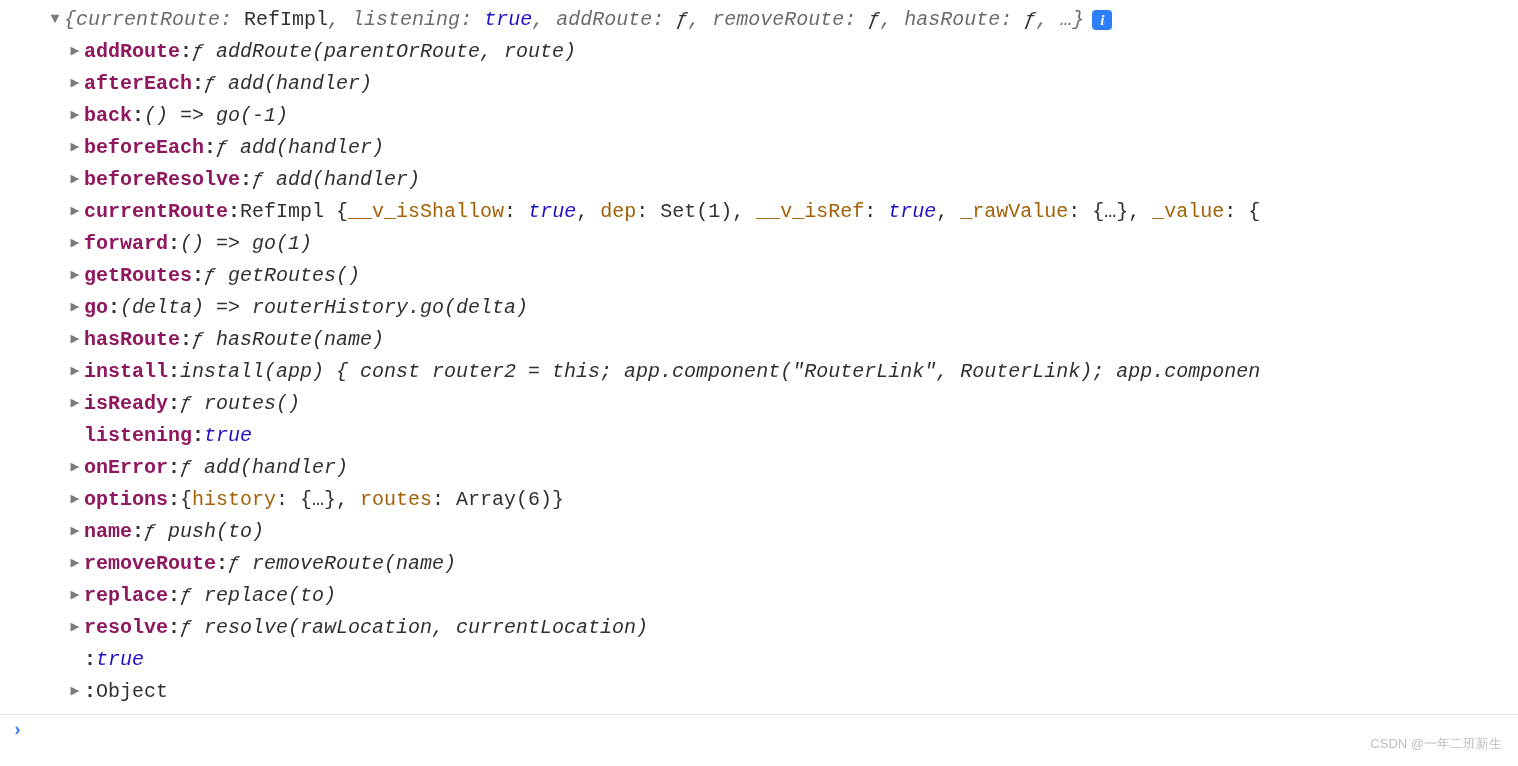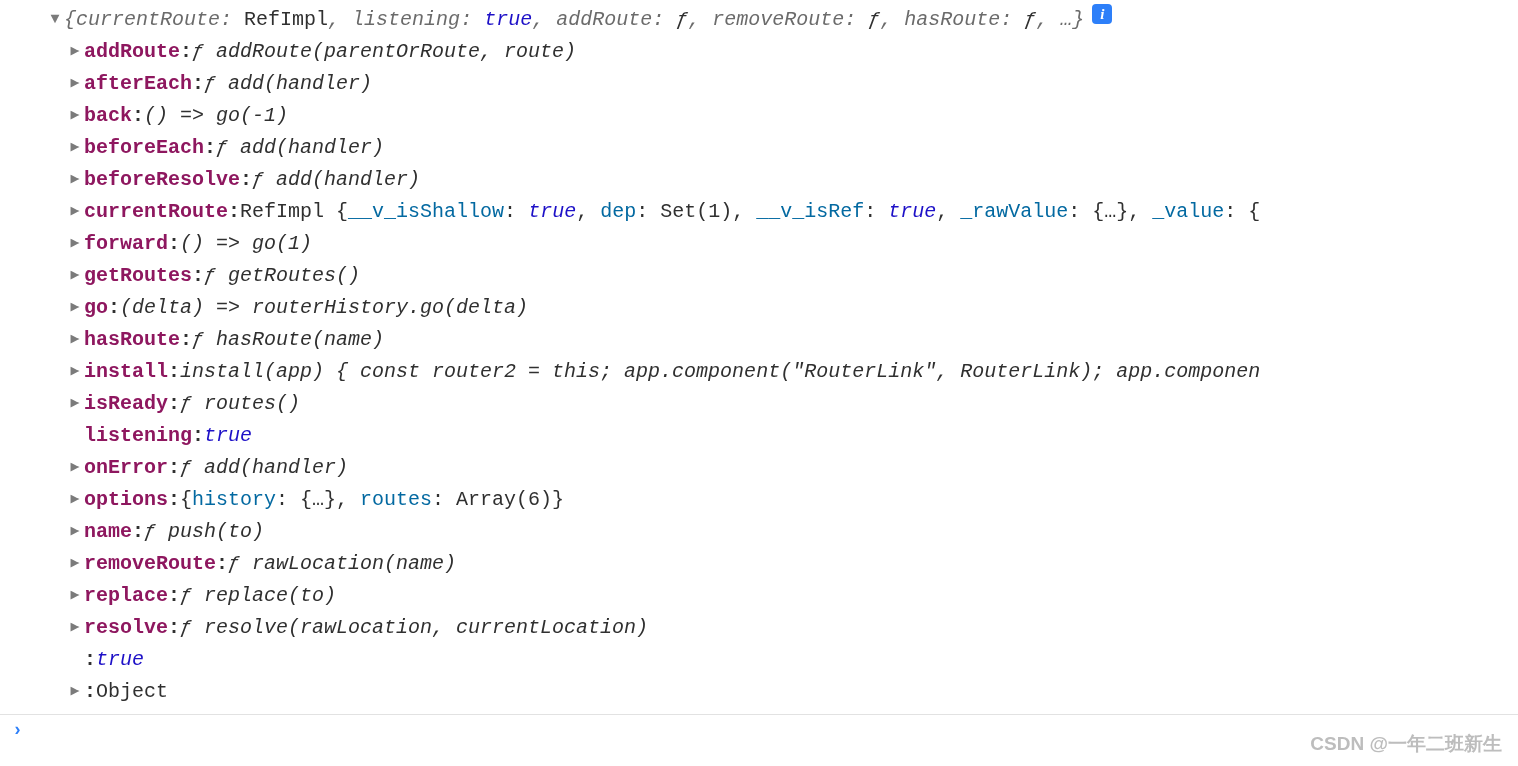--- a/index.html
+++ b/index.html
@@ -12,40 +12,41 @@
     line-height: 32px;
     color: #303030;
     overflow-x: hidden;
     white-space: nowrap;
   }
   .console {
     padding: 4px 0 0 48px;
   }
   .row {
     display: flex;
+    align-items: center;
     height: 32px;
   }
   .tri {
     display: inline-block;
     width: 14px;
     text-align: center;
     color: #7b7b7b;
     font-size: 15px;
     margin-right: 2px;
     user-select: none;
   }
   .tri.down::before { content: "▼"; }
   .tri.right::before { content: "▶"; }
   .tri.none::before { content: ""; }
   .indent { padding-left: 20px; }
   .key  { color: #8e175f; font-weight: 600; }
   .key2 { color: #644a9b; font-weight: 600; letter-spacing: 0.5px; }
   .colon { color: #303030; font-weight: 600; }
   .gray { color: #6b6b6b; font-style: italic; }
-  .graykey { color: #0369a1; }
+  .graykey { color: #a16207; }
   .bool { color: #1d10c7; font-style: italic; }
   .fsig { color: #303030; font-style: italic; }
   .plain { color: #303030; }
   .infobadge {
     display: inline-flex;
     align-items: center;
     justify-content: center;
     width: 20px; height: 20px;
     border-radius: 4px;
     background: #2d7ff9;
@@ -71,22 +72,21 @@
     color: #2d7ff9;
     font-size: 18px;
     font-weight: 700;
   }
   .watermark {
     position: absolute;
     right: 16px;
     bottom: 6px;
     color: #bdbdbd;
     font-family: -apple-system, "PingFang SC", "Microsoft YaHei", sans-serif;
-    font-size: 19px;
-    font-weight: bold;
+    font-size: 13px;
   }
 </style>
 </head>
 <body>
 
 <div class="console">
 
   <div class="row">
     <span class="tri down"></span>
     <span id="summary-span"><span class="gray">{</span><span class="gray">currentRoute</span><span class="gray">: </span><span class="plain">RefImpl</span><span class="gray">, </span><span class="gray">listening</span><span class="gray">: </span><span class="bool">true</span><span class="gray">, </span><span class="gray">addRoute</span><span class="gray">: </span><span class="fsig">ƒ</span><span class="gray">, </span><span class="gray">removeRoute</span><span class="gray">: </span><span class="fsig">ƒ</span><span class="gray">, </span><span class="gray">hasRoute</span><span class="gray">: </span><span class="fsig">ƒ</span><span class="gray">, …}</span></span>
@@ -187,21 +187,21 @@
       <div class="row">
         <span class="tri right"></span>
         <span class="key">name</span>
         <span class="colon">: </span>
         <span class="fsig">ƒ push(to)</span>
       </div>
       <div class="row">
         <span class="tri right"></span>
         <span class="key">removeRoute</span>
         <span class="colon">: </span>
-        <span class="fsig">ƒ rawLocation(name)</span>
+        <span class="fsig">ƒ removeRoute(name)</span>
       </div>
       <div class="row">
         <span class="tri right"></span>
         <span class="key">replace</span>
         <span class="colon">: </span>
         <span class="fsig">ƒ replace(to)</span>
       </div>
       <div class="row">
         <span class="tri right"></span>
         <span class="key">resolve</span>

